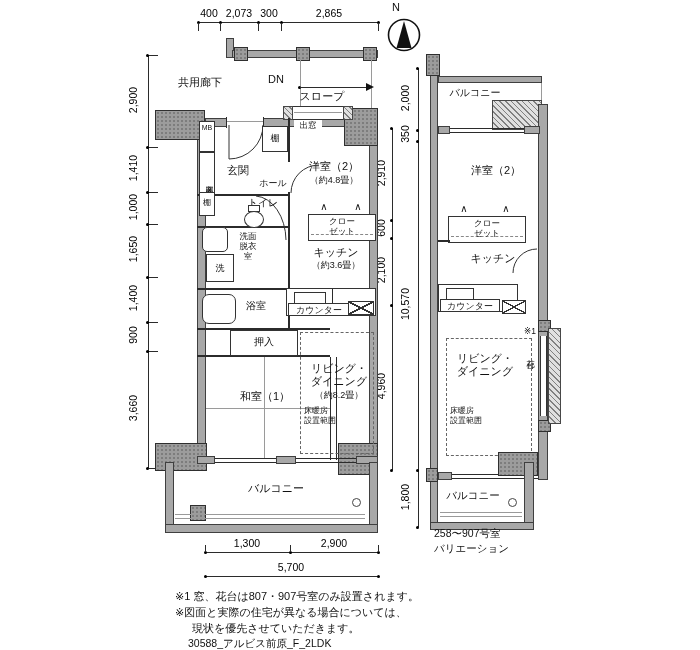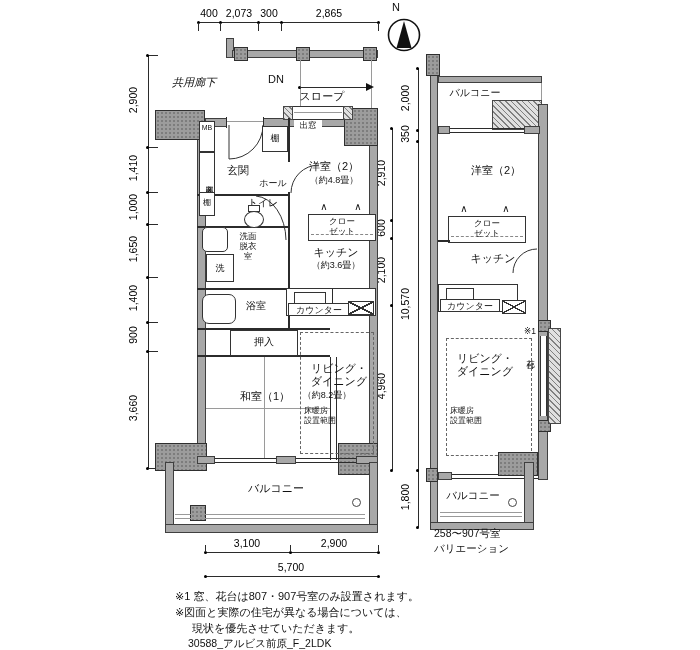--- a/index.html
+++ b/index.html
@@ -114,35 +114,35 @@
   </div>
 
   <div>
     <div class="ln" style="left:205px;top:552px;width:173px;height:1px;"></div>
     <div class="dot" style="left:204px;top:551px;"></div>
     <div class="dot" style="left:289px;top:551px;"></div>
     <div class="dot" style="left:377px;top:551px;"></div>
     <div class="ln" style="left:205px;top:545px;width:1px;height:7px;"></div>
     <div class="ln" style="left:290px;top:545px;width:1px;height:7px;"></div>
     <div class="ln" style="left:378px;top:545px;width:1px;height:7px;"></div>
-    <div class="dim" style="left:227px;top:537px;width:40px;">3,100</div>
+    <div class="dim" style="left:227px;top:537px;width:40px;">1,300</div>
     <div class="dim" style="left:314px;top:537px;width:40px;">2,900</div>
     <div class="ln" style="left:205px;top:576px;width:173px;height:1px;"></div>
     <div class="dot" style="left:204px;top:575px;"></div>
     <div class="dot" style="left:377px;top:575px;"></div>
     <div class="dim" style="left:271px;top:561px;width:40px;">5,700</div>
   </div>
 
   <div>
     <div class="wall" style="left:226px;top:38px;width:8px;height:20px;"></div>
     <div class="wall" style="left:232px;top:50px;width:146px;height:8px;"></div>
     <div class="block" style="left:234px;top:47px;width:14px;height:14px;"></div>
     <div class="block" style="left:296px;top:47px;width:14px;height:14px;"></div>
     <div class="block" style="left:363px;top:47px;width:14px;height:14px;"></div>
-    <div class="lbl f11" style="left:167px;top:76px;width:54px;font-style:italic;">共用廊下</div>
+    <div class="lbl f11" style="left:173px;top:76px;width:54px;">共用廊下</div>
     <div class="lbl f11" style="left:264px;top:73px;width:24px;">DN</div>
     <div class="lnlight" style="left:300px;top:58px;width:1px;height:56px;"></div>
     <div class="lnlight" style="left:371px;top:58px;width:1px;height:56px;"></div>
     <div class="lnlight" style="left:300px;top:113px;width:72px;height:1px;"></div>
     <div class="dot" style="left:298px;top:86px;"></div>
     <div class="ln" style="left:300px;top:87px;width:66px;height:1px;"></div>
     <div class="tri" style="left:366px;top:83px;"></div>
     <div class="lbl f11" style="left:294px;top:90px;width:56px;">スロープ</div>
 
     <div class="wall" style="left:197px;top:118px;width:181px;height:9px;"></div>
@@ -230,21 +230,21 @@
     <div class="lbl f9" style="left:292px;top:260px;width:88px;">（約3.6畳）</div>
     <div class="box" style="left:286px;top:288px;width:90px;height:28px;"></div>
     <div class="box" style="left:294px;top:292px;width:32px;height:17px;"></div>
     <div class="ln" style="left:332px;top:289px;width:1px;height:26px;"></div>
     <div class="box lbl f9" style="left:288px;top:303px;width:62px;height:13px;line-height:12px;">カウンター</div>
     <div class="box xbox" style="left:348px;top:301px;width:26px;height:14px;"></div>
 
     <div class="dash" style="left:300px;top:332px;width:74px;height:122px;"></div>
     <div class="lbl f11" style="left:300px;top:362px;width:78px;">リビング・
 ダイニング</div>
-    <div class="lbl f9" style="left:288px;top:390px;width:78px;">（約8.2畳）</div>
+    <div class="lbl f9" style="left:300px;top:390px;width:78px;">（約8.2畳）</div>
     <div class="lbl f8 tl" style="left:304px;top:406px;width:42px;">床暖房
 設置範囲</div>
 
     <div class="ln" style="left:197px;top:458px;width:181px;height:1px;"></div>
     <div class="ln" style="left:197px;top:462px;width:181px;height:1px;"></div>
     <div class="wall" style="left:197px;top:456px;width:18px;height:8px;"></div>
     <div class="wall" style="left:276px;top:456px;width:20px;height:8px;"></div>
     <div class="wall" style="left:356px;top:456px;width:22px;height:8px;"></div>
 
     <div class="wall" style="left:165px;top:462px;width:9px;height:66px;"></div>

